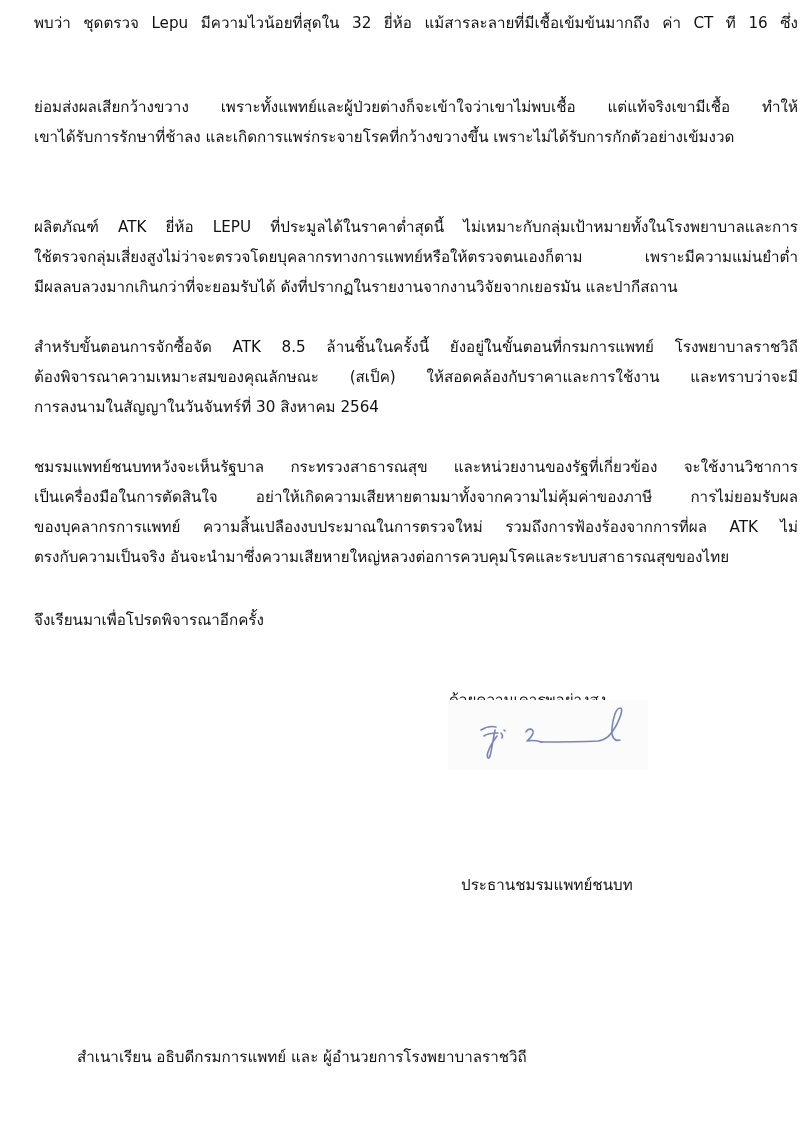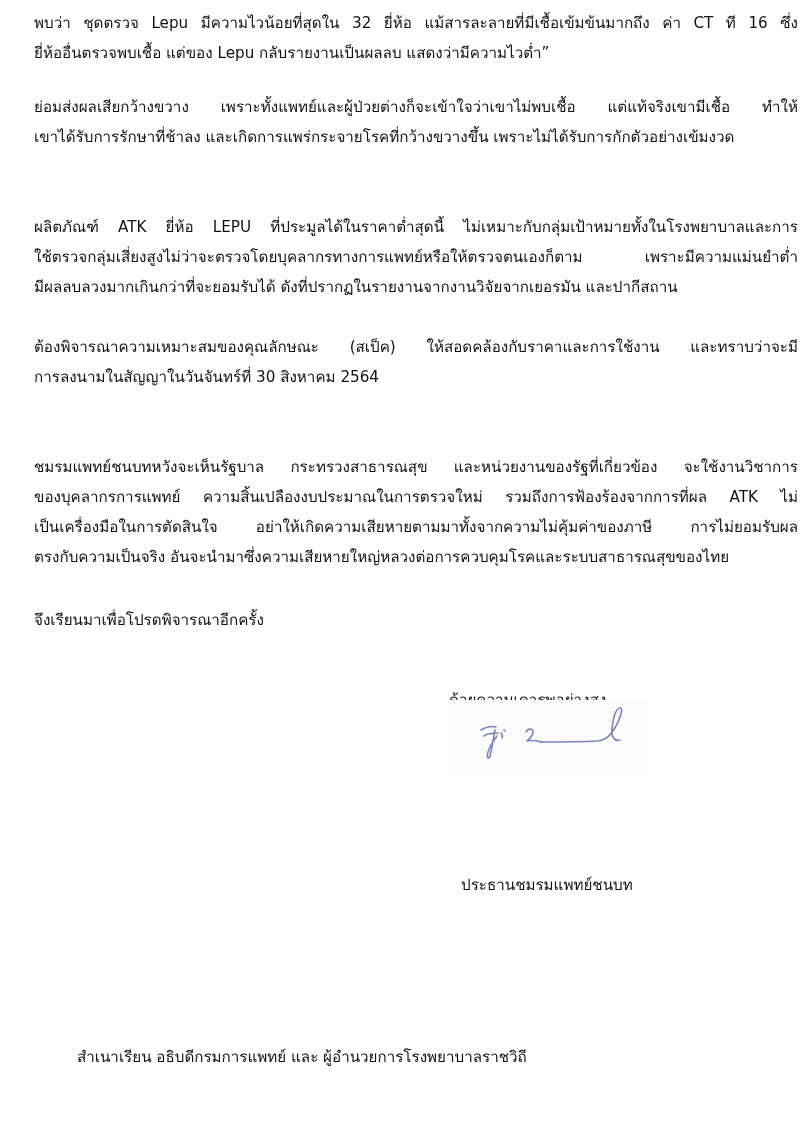--- a/index.html
+++ b/index.html
@@ -23,43 +23,43 @@
     .sig { position: absolute; left: 432px; top: 700px; width: 200px; height: 70px; background: #fbfbfb; }
     .cc { position: absolute; left: 18px; top: 1045px; font-size: 15.2px; white-space: nowrap; margin-left: 43px; }
   </style>
 </head>
 <body>
 
 <div class="page">
 
   <div class="para p1">
     <span class="line">พบว่า ชุดตรวจ Lepu มีความไวน้อยที่สุดใน 32 ยี่ห้อ แม้สารละลายที่มีเชื้อเข้มข้นมากถึง ค่า CT ที 16 ซึ่ง</span>
-    <span class="line last">ยี่ห้ออื่นตรวจพบเชื้อ แต่ของ Lepu กลับรายงานเป็นผลลบ แสดงว่ามีความไวต่ำ”</span>
   </div>
 
   <div class="para p2">
     <span class="line">ย่อมส่งผลเสียกว้างขวาง  เพราะทั้งแพทย์และผู้ป่วยต่างก็จะเข้าใจว่าเขาไม่พบเชื้อ  แต่แท้จริงเขามีเชื้อ  ทำให้</span>
     <span class="line last">เขาได้รับการรักษาที่ช้าลง และเกิดการแพร่กระจายโรคที่กว้างขวางขึ้น เพราะไม่ได้รับการกักตัวอย่างเข้มงวด</span>
   </div>
 
   <div class="para p3">
     <span class="line">ผลิตภัณฑ์ ATK ยี่ห้อ LEPU ที่ประมูลได้ในราคาต่ำสุดนี้  ไม่เหมาะกับกลุ่มเป้าหมายทั้งในโรงพยาบาลและการ</span>
     <span class="line">ใช้ตรวจกลุ่มเสี่ยงสูงไม่ว่าจะตรวจโดยบุคลากรทางการแพทย์หรือให้ตรวจตนเองก็ตาม เพราะมีความแม่นยำต่ำ</span>
     <span class="line last">มีผลลบลวงมากเกินกว่าที่จะยอมรับได้ ดังที่ปรากฏในรายงานจากงานวิจัยจากเยอรมัน และปากีสถาน</span>
   </div>
 
   <div class="para p4">
+    <span class="line">สำหรับขั้นตอนการจักซื้อจัด  ATK 8.5  ล้านชิ้นในครั้งนี้  ยังอยู่ในขั้นตอนที่กรมการแพทย์  โรงพยาบาลราชวิถี</span>
     <span class="line">ต้องพิจารณาความเหมาะสมของคุณลักษณะ  (สเป็ค)  ให้สอดคล้องกับราคาและการใช้งาน  และทราบว่าจะมี</span>
     <span class="line last">การลงนามในสัญญาในวันจันทร์ที่  30 สิงหาคม 2564</span>
   </div>
 
   <div class="para p5">
     <span class="line">ชมรมแพทย์ชนบทหวังจะเห็นรัฐบาล กระทรวงสาธารณสุข และหน่วยงานของรัฐที่เกี่ยวข้อง จะใช้งานวิชาการ</span>
+    <span class="line">เป็นเครื่องมือในการตัดสินใจ  อย่าให้เกิดความเสียหายตามมาทั้งจากความไม่คุ้มค่าของภาษี  การไม่ยอมรับผล</span>
     <span class="line">ของบุคลากรการแพทย์  ความสิ้นเปลืองงบประมาณในการตรวจใหม่  รวมถึงการฟ้องร้องจากการที่ผล ATK ไม่</span>
-    <span class="line">เป็นเครื่องมือในการตัดสินใจ  อย่าให้เกิดความเสียหายตามมาทั้งจากความไม่คุ้มค่าของภาษี  การไม่ยอมรับผล</span>
     <span class="line last">ตรงกับความเป็นจริง อันจะนำมาซึ่งความเสียหายใหญ่หลวงต่อการควบคุมโรคและระบบสาธารณสุขของไทย</span>
   </div>
 
   <div class="para p6">
     <span class="line last">จึงเรียนมาเพื่อโปรดพิจารณาอีกครั้ง</span>
   </div>
 
   <div class="closing c1">ด้วยความเคารพอย่างสูง</div>
 
   <div class="sig">

